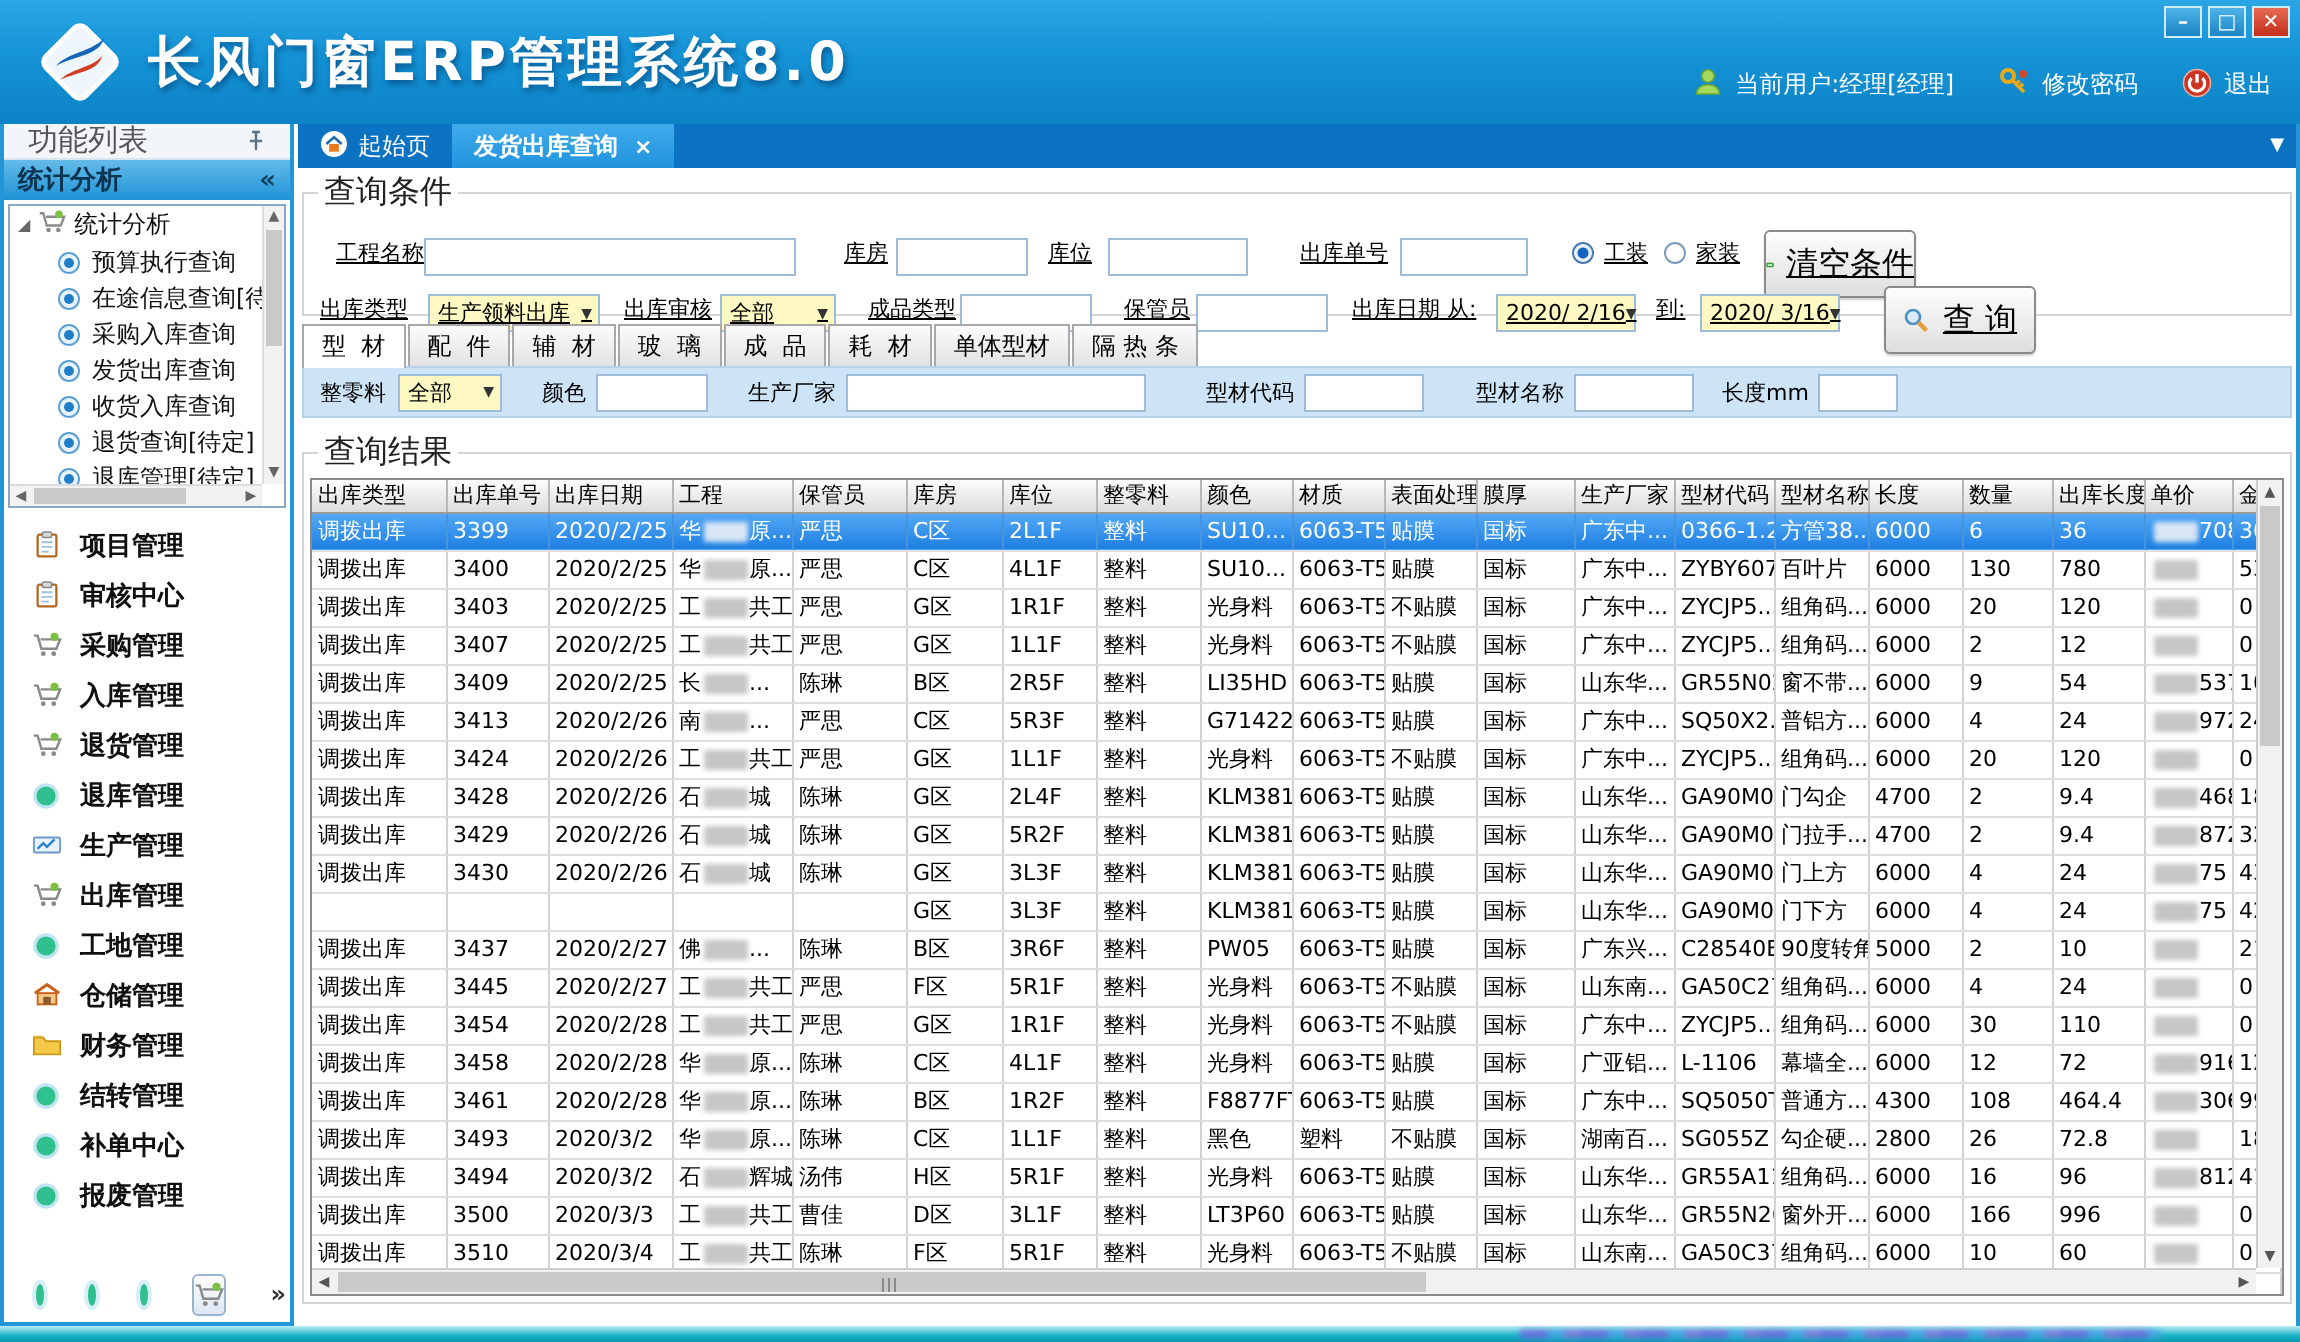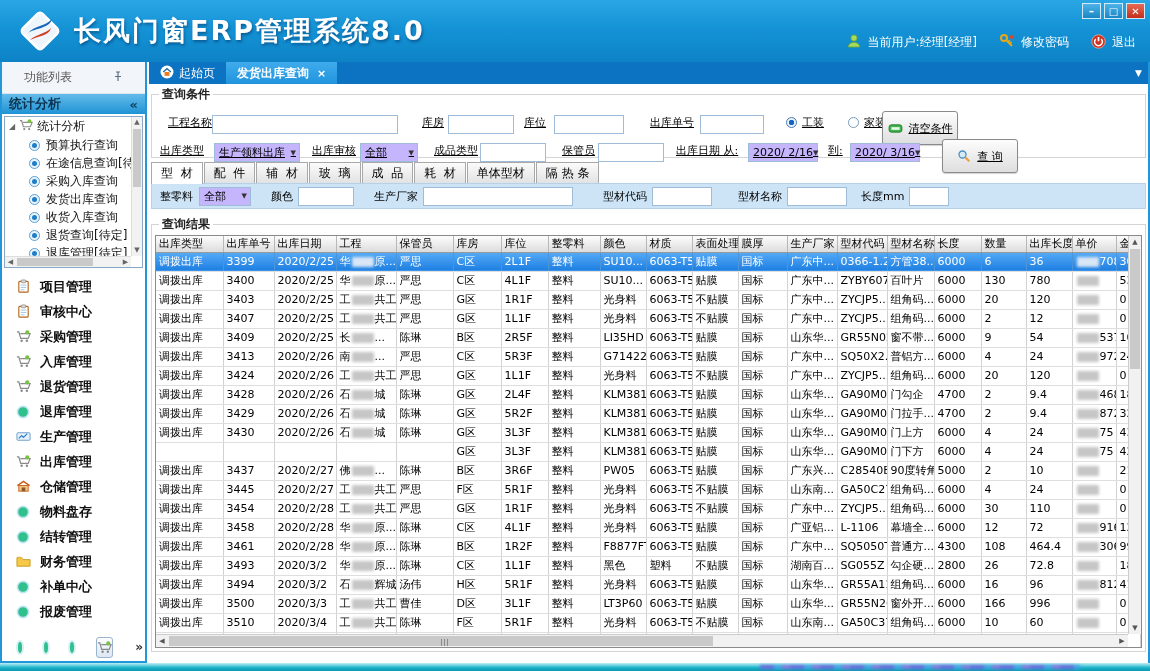--- a/index.html
+++ b/index.html
@@ -19,22 +19,22 @@
         background:linear-gradient(#4db3e8,#1b86c6); }
   .wc.close { background:linear-gradient(#e86a52,#c22f1c); }
   .user-info { position:absolute; right:14px; top:33px; display:flex; align-items:center; gap:6px;
                color:#fff; font-size:12px; white-space:nowrap; }
   .ui-gap { width:10px; }
   .ui-link { cursor:pointer;text-align:right; }
 
   
   .sidebar { position:absolute; left:0; top:62px; bottom:8px; width:147px; background:#fff;
              border-left:2px solid #2196d9; border-right:2px solid #2196d9; border-bottom:2px solid #2196d9; }
-  .func-header { height:32px; background:#f2f6fa; border-bottom:1px solid #d9e4ee; display:flex;
-                 align-items:center; justify-content:space-between; padding:0 22px; font-size:12px; color:#555; }
+  .func-header { height:18px; background:#f2f6fa; border-bottom:1px solid #d9e4ee; display:flex;
+                 align-items:center; justify-content:space-between; padding:0 12px; font-size:15px; color:#555; }
   .stat-header { height:20px; background:linear-gradient(#64bbe9,#1f93d6); display:flex; align-items:center;
                  justify-content:space-between; padding:0 7px; font-size:13px; font-weight:bold; color:#0c3350; }
   .stat-header .col { font-weight:bold; color:#10425f; cursor:pointer; }
   .tree { position:relative; margin:2px; height:152px; border:1px solid #8aa8c6; background:#fff;
           overflow:hidden; font-size:12px; color:#111; }
   .tree-root { display:flex; align-items:center; gap:4px; height:19px; padding-left:4px; }
   .expander { color:#666; font-size:8px; }
   .tree-item { display:flex; align-items:center; gap:6px; height:18px; padding-left:24px; cursor:pointer; white-space:nowrap; }
   .bullet { position:relative; width:11px; height:11px; min-width:11px; border:1px solid #5aa0d8;
             border-radius:50%; background:#eaf4fc; }
@@ -60,35 +60,35 @@
   
   .main { position:absolute; left:149px; top:62px; right:2px; bottom:8px; background:#fff; }
   .tabbar { position:absolute; left:0; top:0; right:0; height:22px; background:#0c72c2; display:flex; align-items:stretch; }
   .tab { display:flex; align-items:center; gap:5px; padding:0 11px; color:#fff; font-size:12px; cursor:pointer; white-space:nowrap; }
   .tab.active { background:linear-gradient(#3fabec,#2194de); font-weight:bold; }
   .tab .x { font-size:11px; margin-left:3px; cursor:pointer; }
   .tabbar-caret { margin-left:auto; color:#fff; font-size:9px; display:flex; align-items:center; padding-right:6px; }
   .content { position:absolute; left:0; top:22px; right:0; bottom:0; background:#fff; font-size:12px; }
 
   fieldset { border:1px solid #d4d4d4; }
-  legend { font-size:12px; color:#222; margin-left:7px; padding:0 3px;font-weight:bold; }
+  legend { font-size:16px; color:#222; margin-left:7px; padding:0 3px; }
   .qbox { position:absolute; left:2px; right:2px; top:2px; height:72px; }
   .qa { position:absolute; white-space:nowrap; font-size:11px; color:#000;text-decoration:underline; }
   .qr1 .qa { top:12px; } .qr2 .qa { top:40px; }
   .tin { border:1px solid #9ebcd8; background:#fff; height:19px; }
-  .combo { border:1px solid #9ebcd8; background:#c4b5fd; height:19px; display:flex; align-items:center;
+  .combo { border:1px solid #9ebcd8; background:#fef9c3; height:19px; display:flex; align-items:center;
            justify-content:space-between; padding:0 3px 0 4px; font-size:11px; cursor:pointer; }
   .caret { font-size:7px; color:#333; font-weight:normal; }
   .rad { display:flex; align-items:center; cursor:pointer; }
   .rdot { width:11px; height:11px; border:1px solid #7a9ab8; border-radius:50%; background:#fff; display:inline-block; }
   .rdot.checked { background:radial-gradient(circle,#1464c0 0 2.5px,#eaf3fc 3px); border-color:#4a7ab0; }
   .rad em { font-style:normal; margin-left:5px; }
   .wbtn { position:absolute; display:flex; align-items:center; justify-content:center; gap:6px; height:34px;
           border:1px solid #8a8a8a; border-radius:3px; background:linear-gradient(#fdfdfd,#dedede);
-          font-size:11px; cursor:pointer; box-shadow:0 1px 1px rgba(0,0,0,.18); }
+          font-size:16px; cursor:pointer; box-shadow:0 1px 1px rgba(0,0,0,.18); }
 
   .mat-tabs { position:absolute; left:2px; top:78px; height:21px; display:flex; }
   .mtab { height:21px; padding:0 9px; border:1px solid #a8a8a8; border-bottom:none; margin-right:1px;
           background:linear-gradient(#fbfbfb,#e2e2e2); font-size:12px; display:flex; align-items:center;
           cursor:pointer; white-space:pre; }
   .mtab.active { background:#fff; height:22px; position:relative; z-index:2; }
   .filter2 { position:absolute; left:2px; right:2px; top:99px; height:26px; background:#cde4f6;
              border:1px solid #b5d2ea; display:flex; align-items:center; font-size:11px; white-space:nowrap; }
 
   .rbox { position:absolute; left:2px; right:2px; top:132px; height:436px; }
@@ -301,52 +301,52 @@
               <path d="M1 3h2l2 7h8l2-5H4.6" fill="none" stroke="#8a8a8a" stroke-width="1.3"></path>
               <circle cx="6" cy="12.6" r="1.3" fill="#8a8a8a"></circle>
               <circle cx="11.6" cy="12.6" r="1.3" fill="#8a8a8a"></circle>
               <circle cx="12" cy="3.6" r="2.2" fill="#7ac143"></circle>
             </svg>
           </span>
           <span>出库管理</span>
         </div>
         <div class="menu-item">
           <span class="icn">
+            <svg width="14" height="14" viewBox="0 0 14 14">
+              <circle cx="7" cy="7" r="5.6" fill="#2fc08d" stroke="#bfe4f2" stroke-width="1.6"></circle>
+            </svg>
+          </span>
+          <span>工地管理</span>
+        </div>
+        <div class="menu-item">
+          <span class="icn">
             <svg width="15" height="15" viewBox="0 0 16 16">
               <path d="M1.5 7L8 2.5 14.5 7" fill="none" stroke="#c8601a" stroke-width="1.6"></path>
               <rect x="3" y="7" width="10" height="6" fill="#f3c98a" stroke="#c8601a"></rect>
               <rect x="6" y="9" width="4" height="4" fill="#8a5a2a"></rect>
             </svg>
           </span>
           <span>仓储管理</span>
         </div>
         <div class="menu-item">
           <span class="icn">
-            <svg width="14" height="14" viewBox="0 0 14 14">
-              <circle cx="7" cy="7" r="5.6" fill="#2fc08d" stroke="#bfe4f2" stroke-width="1.6"></circle>
-            </svg>
-          </span>
-          <span>物料盘存</span>
-        </div>
-        <div class="menu-item">
-          <span class="icn">
-            <svg width="14" height="14" viewBox="0 0 14 14">
-              <circle cx="7" cy="7" r="5.6" fill="#2fc08d" stroke="#bfe4f2" stroke-width="1.6"></circle>
-            </svg>
-          </span>
-          <span>结转管理</span>
-        </div>
-        <div class="menu-item">
-          <span class="icn">
             <svg width="15" height="15" viewBox="0 0 16 16">
               <path d="M1 4h5l1.5 2H15v7H1z" fill="#f7c948" stroke="#c99a1e"></path>
               <path d="M1 4V3h4l1 1z" fill="#e8b430"></path>
             </svg>
           </span>
           <span>财务管理</span>
+        </div>
+        <div class="menu-item">
+          <span class="icn">
+            <svg width="14" height="14" viewBox="0 0 14 14">
+              <circle cx="7" cy="7" r="5.6" fill="#2fc08d" stroke="#bfe4f2" stroke-width="1.6"></circle>
+            </svg>
+          </span>
+          <span>结转管理</span>
         </div>
         <div class="menu-item">
           <span class="icn">
             <svg width="14" height="14" viewBox="0 0 14 14">
               <circle cx="7" cy="7" r="5.6" fill="#2fc08d" stroke="#bfe4f2" stroke-width="1.6"></circle>
             </svg>
           </span>
           <span>补单中心</span>
         </div>
         <div class="menu-item">
@@ -402,21 +402,21 @@
           <span class="qa" style="left:270px">库房</span>
           <input class="qa tin" style="left: 296px; width: 66px;" value="">
           <span class="qa" style="left:372px">库位</span>
           <input class="qa tin" style="left: 402px; width: 70px;" value="">
           <span class="qa" style="left:498px">出库单号</span>
           <input class="qa tin" style="left: 548px; width: 64px;" value="">
           <span class="qa rad" style="left:634px">
               <i class="rdot checked"></i>
               <em>工装</em>
             </span>
-          <span class="qa rad" style="left:696px">
+          <span class="qa rad" style="left:680px">
               <i class="rdot"></i>
               <em>家装</em>
             </span>
           <span class="qa wbtn" style="left:730px;width:76px;top:8px">
             <svg width="15" height="11" viewBox="0 0 16 12">
                 <rect x="1" y="2" width="14" height="8" rx="2.5" fill="#3cb54a" stroke="#25772f"></rect>
                 <rect x="3.5" y="4.5" width="9" height="3" fill="#e4f6e4"></rect>
               </svg>
             <span>清空条件</span>
           </span>

